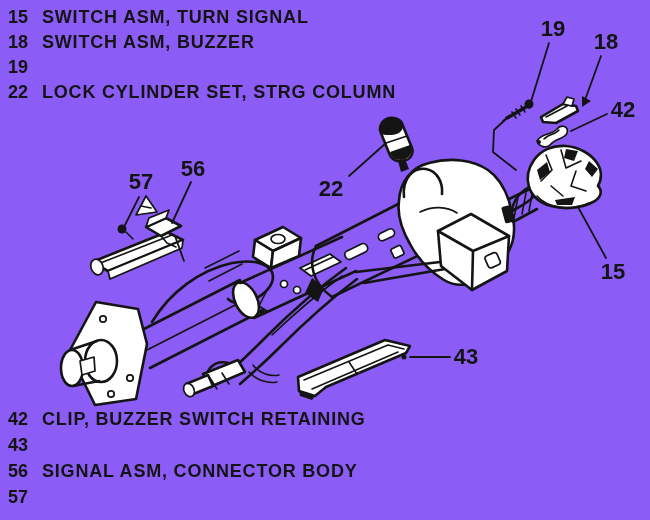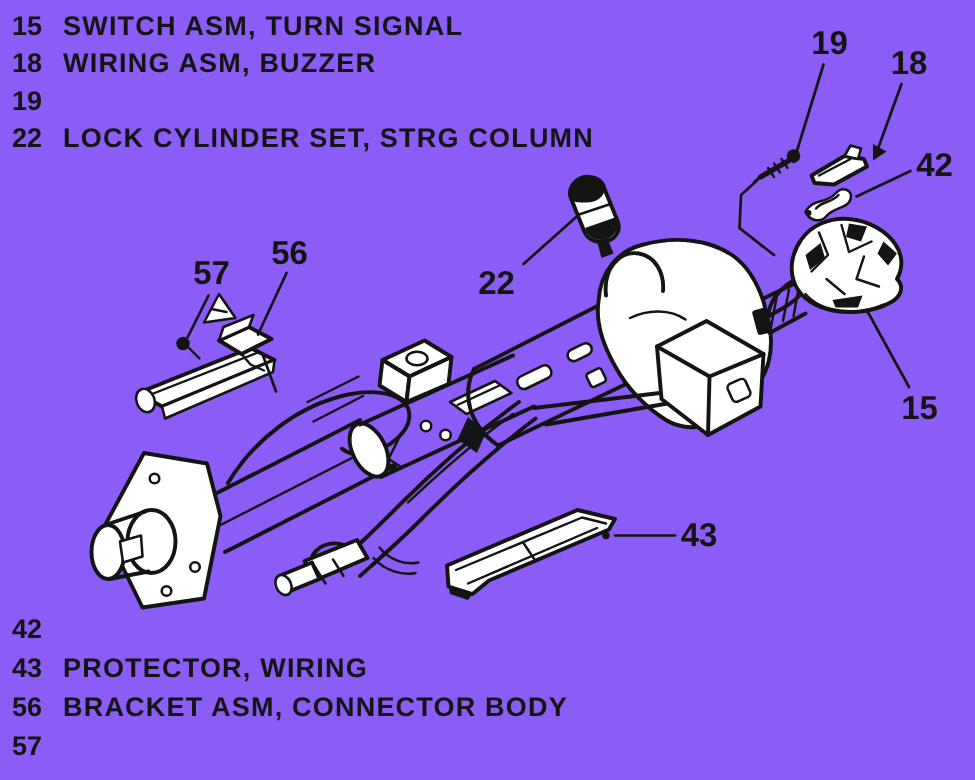--- a/index.html
+++ b/index.html
@@ -31,21 +31,21 @@
 
 <div class="stage">
 
   <div class="legend legend-top">
     <div class="row">
       <span class="num">15</span>
       <span class="lbl">SWITCH ASM, TURN SIGNAL</span>
     </div>
     <div class="row">
       <span class="num">18</span>
-      <span class="lbl">WIRING ASM, BUZZER</span>
+      <span class="lbl">SWITCH ASM, BUZZER</span>
     </div>
     <div class="row">
       <span class="num">19</span>
     </div>
     <div class="row">
       <span class="num">22</span>
       <span class="lbl">LOCK CYLINDER SET, STRG COLUMN</span>
     </div>
   </div>
 
@@ -206,27 +206,27 @@
       <text class="callout" x="141" y="189">57</text>
       <text class="callout" x="193" y="176">56</text>
       <text class="callout" x="613" y="279">15</text>
       <text class="callout" x="466" y="364">43</text>
     </g>
   </svg>
 
   <div class="legend legend-bottom">
     <div class="row">
       <span class="num">42</span>
+      <span class="lbl">CLIP, BUZZER SWITCH RETAINING</span>
     </div>
     <div class="row">
       <span class="num">43</span>
-      <span class="lbl">PROTECTOR, WIRING</span>
     </div>
     <div class="row">
       <span class="num">56</span>
-      <span class="lbl">BRACKET ASM, CONNECTOR BODY</span>
+      <span class="lbl">SIGNAL ASM, CONNECTOR BODY</span>
     </div>
     <div class="row">
       <span class="num">57</span>
     </div>
   </div>
 
 </div>
 
 </body></html>

